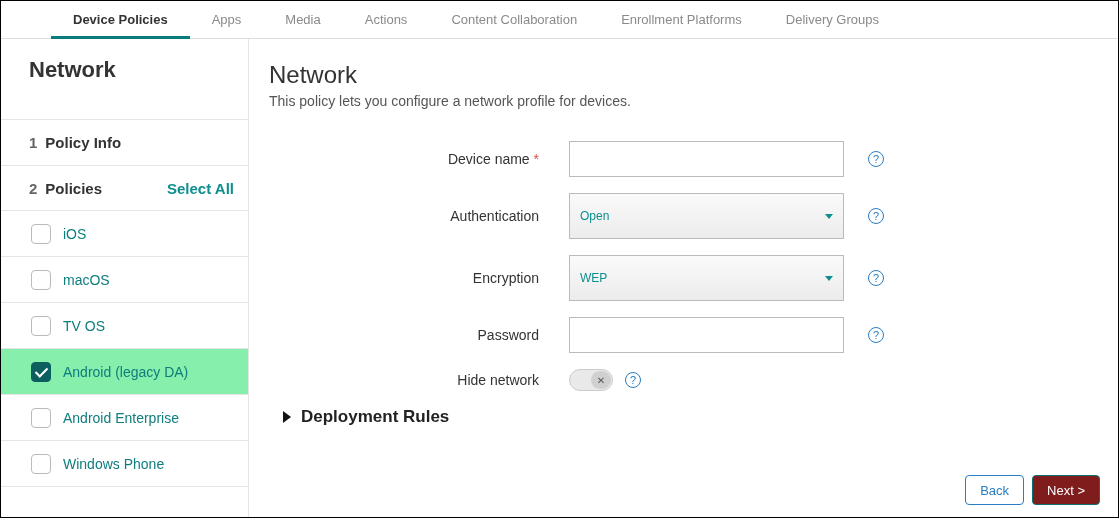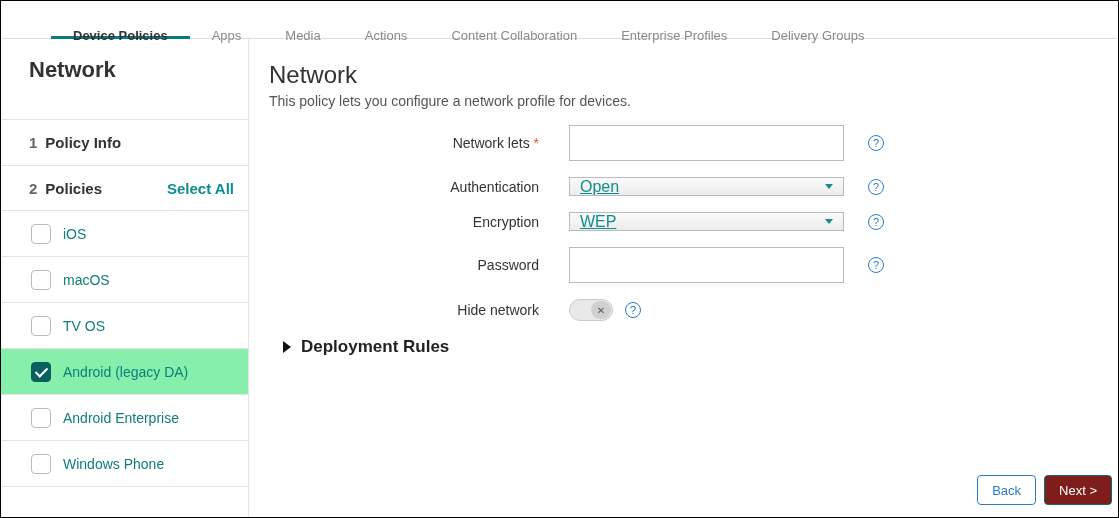--- a/index.html
+++ b/index.html
@@ -1,65 +1,65 @@
 <!DOCTYPE html>
 <html><head>
 <meta charset="utf-8">
 <style>
   * { box-sizing: border-box; margin: 0; padding: 0; font-family: -apple-system, BlinkMacSystemFont, "Segoe UI", Arial, sans-serif; }
   body { width: 1119px; height: 518px; border: 1px solid #000; background: #fff; position: relative; color: #333; }
   .tab-bar { display: flex; align-items: center; height: 38px; border-bottom: 1px solid #ddd; padding-left: 50px; gap: 0; }
-  .tab { padding: 16px 22px; height: 38px; line-height: 38px; font-size: 13px; color: #8a8a8a; cursor: pointer; border-bottom: 3px solid transparent; }
+  .tab { padding: 0 22px; height: 38px; line-height: 38px; font-size: 13px; color: #8a8a8a; cursor: pointer; border-bottom: 3px solid transparent; }
   .tab.active { color: #333; font-weight: 600; border-bottom-color: #097d7d; }
   .body { display: flex; height: calc(100% - 38px); }
   .sidebar { width: 248px; border-right: 1px solid #e5e5e5; position: relative; overflow: hidden; }
   .sidebar-title { font-size: 22px; font-weight: 600; padding: 18px 16px 18px 28px; color: #333; }
   .sidebar-scroll { position: absolute; top: 80px; bottom: 0; left: 0; right: 0; overflow-y: auto; }
   .sidebar-scroll::-webkit-scrollbar { width: 16px; }
   .sidebar-scroll::-webkit-scrollbar-track { background: #f0f0f0; }
   .sidebar-scroll::-webkit-scrollbar-thumb { background: #c0c0c0; }
   .sidebar-scroll::-webkit-scrollbar-button { background: #f0f0f0; height: 16px; border: 1px solid #ddd; }
   .step-row { display: flex; align-items: center; justify-content: space-between; height: 46px; padding: 0 14px 0 28px; border-top: 1px solid #e5e5e5; font-size: 15px; color: #333; cursor: pointer; font-weight: bold; }
   .step-row.last { border-bottom: 1px solid #e5e5e5; }
   .step-row .num { margin-right: 8px; color: #666; }
   .select-all { font-size: 15px; color: #0e8f8f; cursor: pointer; }
   .platform-row { display: flex; align-items: center; height: 46px; padding: 0 14px 0 30px; border-bottom: 1px solid #e5e5e5; font-size: 14px; color: #0e7d7d; cursor: pointer; }
   .platform-row.selected { background: #86efac; }
   .chk { width: 20px; height: 20px; border: 1px solid #bbb; border-radius: 4px; margin-right: 12px; background: #fff; flex-shrink: 0; display:flex; align-items:center; justify-content:center;}
   .chk.checked { background: #0c5f5f; border-color: #0c5f5f; }
   .chk.checked::after { content: ""; display:block; width: 5px; height: 10px; border: solid #fff; border-width: 0 2px 2px 0; transform: rotate(45deg); margin-top:-2px;}
   .main { flex: 1; padding: 22px 36px 0 20px; position: relative; }
   .page-title { font-size: 24px; font-weight: 400; color: #333; margin-bottom: 4px; }
-  .page-desc { font-size: 14px; color: #555; margin-bottom: 16px; }
+  .page-desc { font-size: 14px; color: #555; margin-bottom: 32px; }
   .form-row { display: flex; align-items: center; margin-bottom: 16px; }
   .form-label { width: 300px; text-align: right; padding-right: 30px; font-size: 14px; color: #333; }
   .form-label .req { color: #d9534f; }
   .text-input { width: 275px; height: 36px; border: 1px solid #bbb; padding: 0 10px; font-size: 14px; background:#fff;}
-  .select { width: 275px; height: 19px; border: 1px solid #bbb; background: linear-gradient(#fafafa,#ececec); display: flex; align-items: center; justify-content: space-between; padding: 0 10px; font-size: 16px; color: #0e8f8f; cursor: pointer; text-decoration: underline; }
+  .select { width: 275px; height: 46px; border: 1px solid #bbb; background: linear-gradient(#fafafa,#ececec); display: flex; align-items: center; justify-content: space-between; padding: 0 10px; font-size: 12px; color: #0e8f8f; cursor: pointer; }
   .caret-down { width: 0; height: 0; border-left: 4px solid transparent; border-right: 4px solid transparent; border-top: 5px solid #0e8f8f; }
   .help-icon { width: 16px; height: 16px; border: 1.5px solid #2a7dc4; border-radius: 50%; color: #2a7dc4; font-size: 11px; display: flex; align-items: center; justify-content: center; margin-left: 24px; cursor: pointer; }
   .toggle { width: 44px; height: 22px; border-radius: 11px; background: #e9e9e9; border:1px solid #ccc; position: relative; display:inline-block; cursor:pointer;}
   .toggle-knob { position:absolute; right:1px; top:1px; width: 20px; height: 18px; border-radius: 10px; background: #d0d0d0; display:flex;align-items:center;justify-content:center; font-size:10px; color:#555;}
   .deploy-rules { display:flex; align-items:center; font-size: 17px; font-weight: 600; color: #222; cursor:pointer;}
   .deploy-rules .tri { width:0;height:0;border-top:6px solid transparent;border-bottom:6px solid transparent;border-left:8px solid #111; margin-right:10px; margin-left: 14px;}
-  .footer { position: absolute; right: 6px; bottom: 12px; display: flex; gap: 8px; }
+  .footer { position: absolute; right: 18px; bottom: 12px; display: flex; gap: 8px; }
   .btn { height: 30px; padding: 0 14px; border-radius: 4px; font-size: 13px; cursor: pointer; display:flex;align-items:center;}
   .btn-back { background:#fff; border:1px solid #2a7dc4; color:#2a7dc4;}
   .btn-next { background:#7f1d1d; border:1px solid #0b6f6f; color:#fff;}
 </style>
 </head>
 <body>
 
 <div class="tab-bar" id="tab-bar">
     <div class="tab active">Device Policies</div>
     <div class="tab">Apps</div>
     <div class="tab">Media</div>
     <div class="tab">Actions</div>
     <div class="tab">Content Collaboration</div>
-    <div class="tab">Enterprise Profiles</div>
+    <div class="tab">Enrollment Platforms</div>
     <div class="tab">Delivery Groups</div>
   </div>
 
 <div class="body">
   <div class="sidebar">
     <div class="sidebar-title">Network</div>
     <div class="sidebar-scroll">
       <div class="step-row">
         <span><span class="num">1</span><span>Policy Info</span></span>
       </div>
@@ -94,21 +94,21 @@
           </div>
         </div>
     </div>
   </div>
 
   <div class="main">
     <div class="page-title">Network</div>
     <div class="page-desc">This policy lets you configure a network profile for devices.</div>
 
     <div class="form-row">
-      <div class="form-label"><span>Network lets</span> <span class="req">*</span></div>
+      <div class="form-label"><span>Device name</span> <span class="req">*</span></div>
       <input class="text-input" value="" style="">
       <div class="help-icon">?</div>
     </div>
 
     <div class="form-row">
       <div class="form-label">Authentication</div>
       <div class="select">
         <span>Open</span>
         <span class="caret-down"></span>
       </div>

